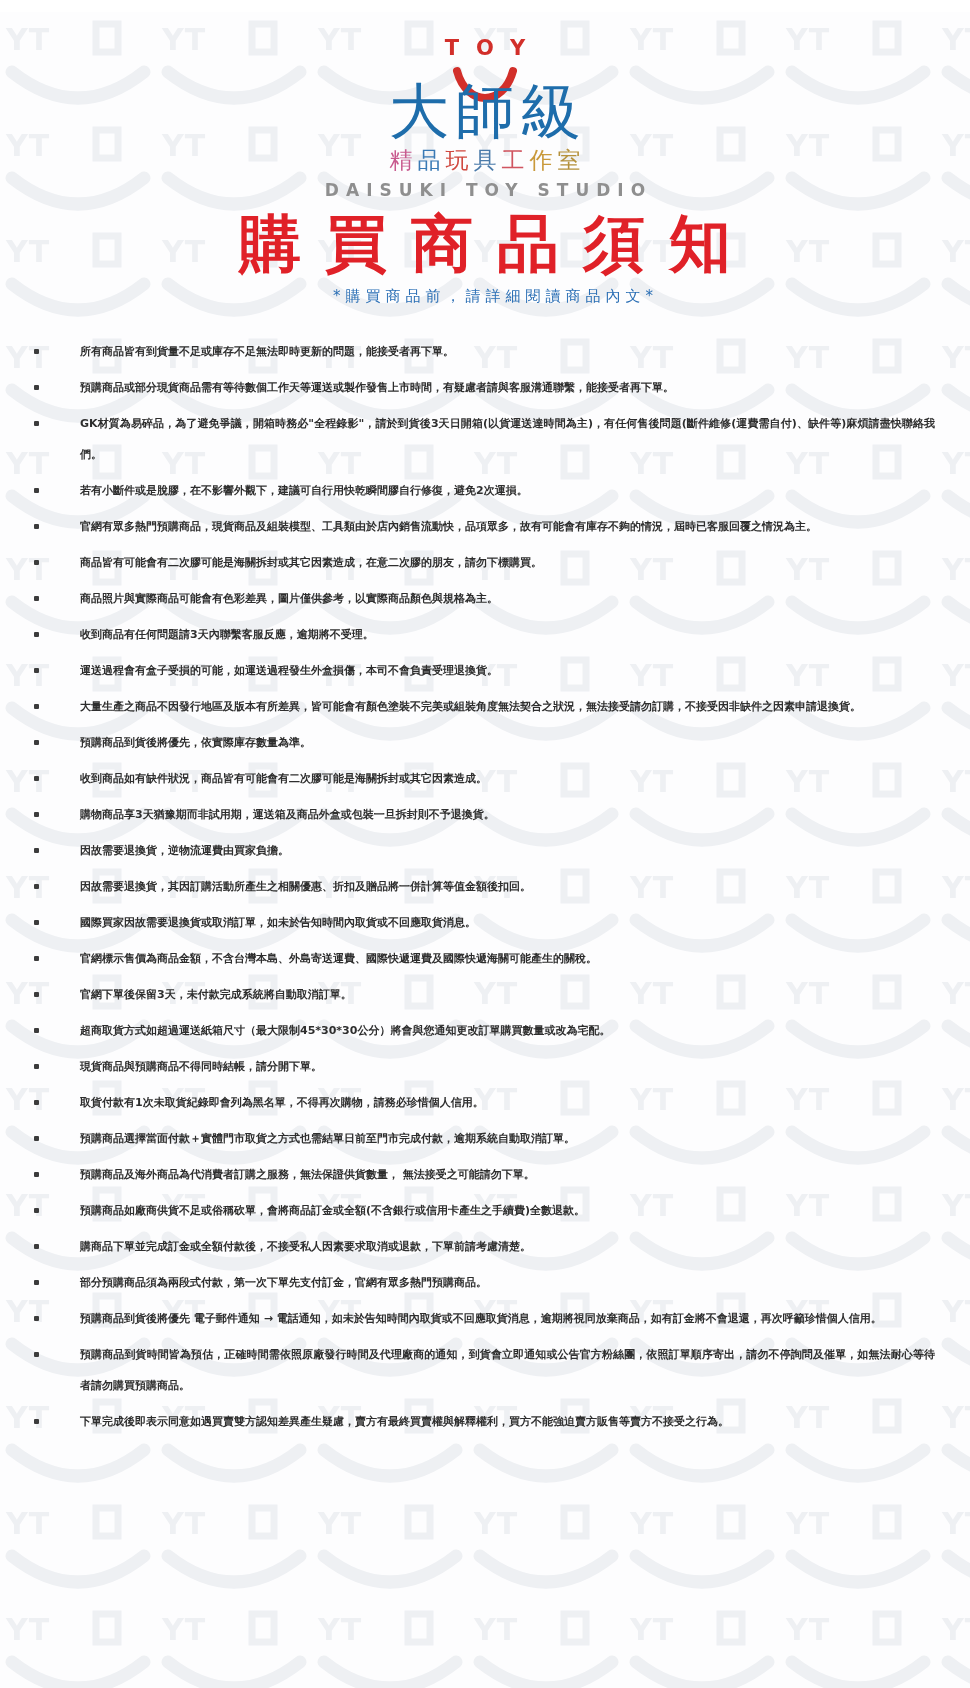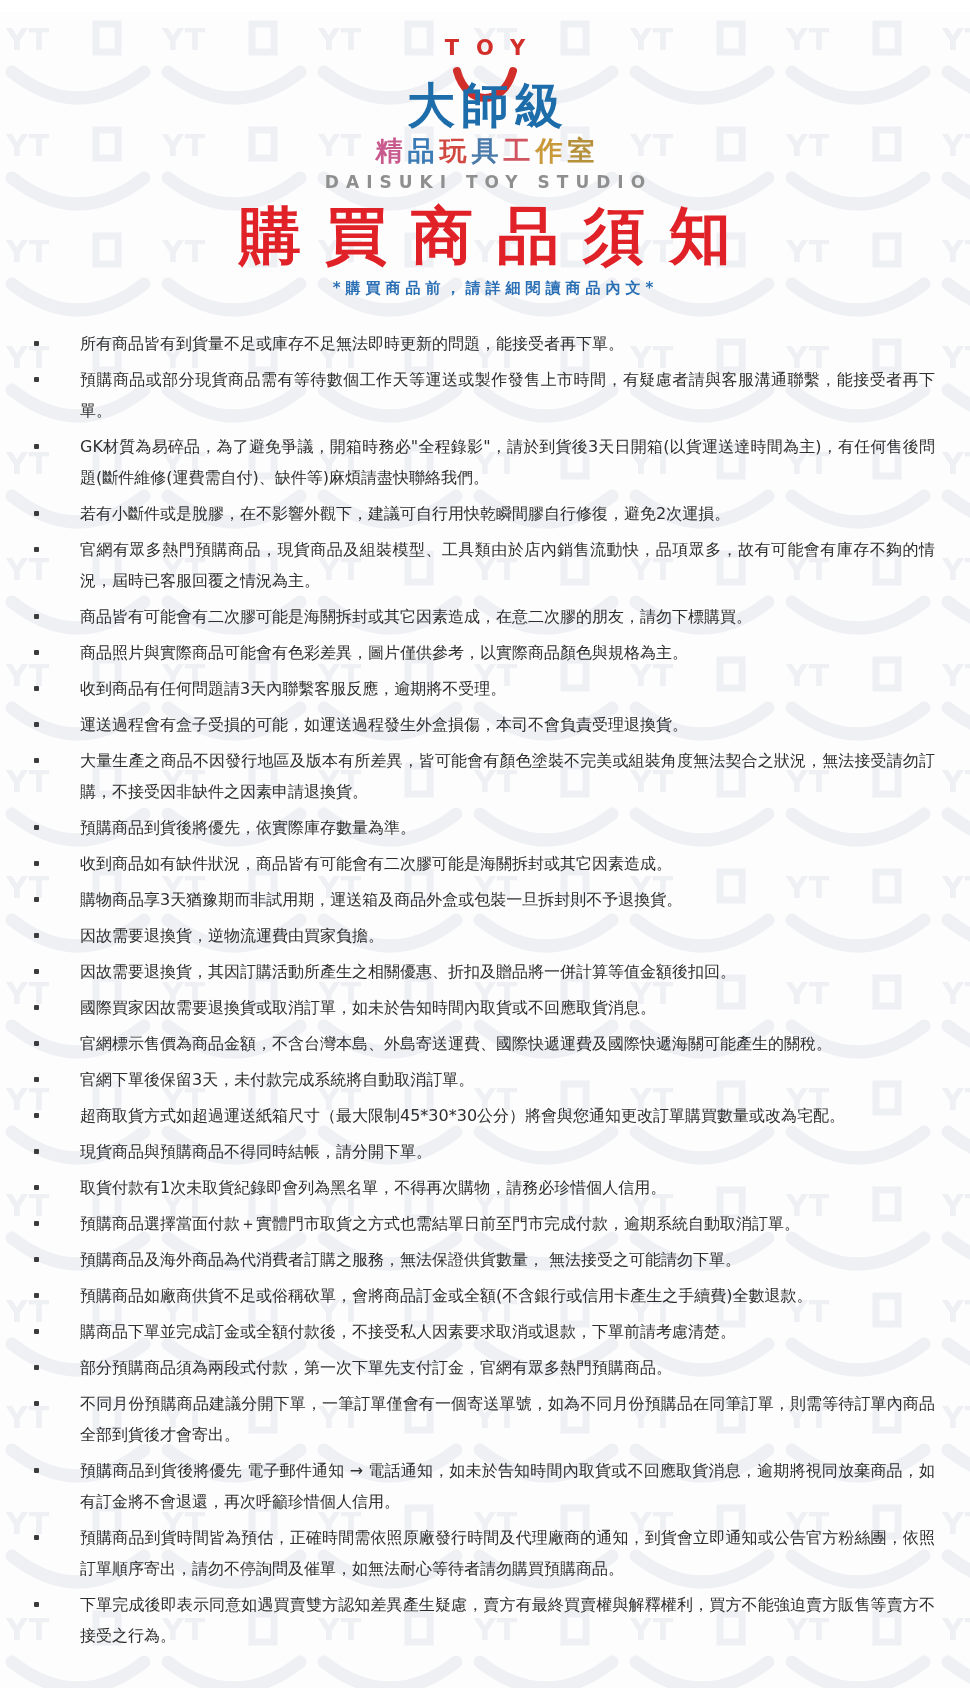--- a/index.html
+++ b/index.html
@@ -9,32 +9,32 @@
   *{margin:0;padding:0;box-sizing:border-box;}
   html,body{background:#fff;}
   body{font-family:"DejaVu Sans","Liberation Sans",sans-serif;}
   .page{position:relative;width:970px;height:1688px;background:var(--bg);overflow:hidden;margin:12px auto;}
   .watermark{position:absolute;inset:0;z-index:0;pointer-events:none;}
   .content{position:relative;z-index:1;}
 
   .logo{padding-top:26px;text-align:center;line-height:1;}
   .toy-text{color:var(--toy_red);font-size:21px;font-weight:bold;letter-spacing:17px;text-indent:17px;}
   .smile-wrap{height:50px;margin-top:4px;margin-bottom:-32px;}
-  .brand{position:relative;z-index:1;color:var(--brand_blue);font-size:48px;font-weight:700;letter-spacing:6px;text-indent:6px;}
-  .tagline{margin-top:8px;font-size:27px;font-weight:bold;letter-spacing:5px;text-indent:5px;}
+  .brand{position:relative;z-index:1;color:var(--brand_blue);font-size:60px;font-weight:400;letter-spacing:6px;text-indent:6px;}
+  .tagline{margin-top:8px;font-size:23px;font-weight:normal;letter-spacing:5px;text-indent:5px;}
   .studio{margin-top:10px;color:var(--studio_gray);font-size:17px;font-weight:bold;letter-spacing:7px;text-indent:7px;}
 
   .page-title{margin-top:14px;text-align:center;color:var(--title_red);
     font-size:62px;font-weight:900;letter-spacing:24px;text-indent:24px;line-height:1;}
   .page-subtitle{margin-top:12px;text-align:center;color:var(--subtitle_blue);
-    font-size:15px;font-weight:bold;letter-spacing:5px;text-indent:5px;padding-left:16px;}
+    font-size:15px;font-weight:normal;letter-spacing:5px;text-indent:5px;padding-left:16px;}
 
   .notices{list-style:none;margin:30px 35px 0 33px;}
   .notice{position:relative;padding-left:47px;margin-bottom:5px;
-    color:var(--text);font-size:16px;line-height:31px;word-break:break-all;text-align:justify;}
+    color:var(--text);font-size:11px;line-height:31px;word-break:break-all;text-align:justify;font-weight:bold;}
   .notice .dot{position:absolute;left:1px;top:13px;width:5px;height:5px;background:#3c3c3c;border-radius:1px;}
 </style>
 </head>
 <body>
 
 <div class="page">
 
   <svg class="watermark" width="970" height="1688" viewBox="0 0 970 1688" aria-hidden="true">
     <defs>
       <pattern id="wm" width="156" height="106" patternUnits="userSpaceOnUse">
@@ -191,24 +191,20 @@
         <li class="notice">
           <span class="dot"></span>
           <span class="txt">購商品下單並完成訂金或全額付款後，不接受私人因素要求取消或退款，下單前請考慮清楚。</span>
         </li>
 
         <li class="notice">
           <span class="dot"></span>
           <span class="txt">部分預購商品須為兩段式付款，第一次下單先支付訂金，官網有眾多熱門預購商品。</span>
         </li>
 
-        <li class="notice">
-          <span class="dot"></span>
-          <span class="txt">不同月份預購商品建議分開下單，一筆訂單僅會有一個寄送單號，如為不同月份預購品在同筆訂單，則需等待訂單內商品全部到貨後才會寄出。</span>
-        </li>
 
         <li class="notice">
           <span class="dot"></span>
           <span class="txt">預購商品到貨後將優先 電子郵件通知 → 電話通知，如未於告知時間內取貨或不回應取貨消息，逾期將視同放棄商品，如有訂金將不會退還，再次呼籲珍惜個人信用。</span>
         </li>
 
         <li class="notice">
           <span class="dot"></span>
           <span class="txt">預購商品到貨時間皆為預估，正確時間需依照原廠發行時間及代理廠商的通知，到貨會立即通知或公告官方粉絲團，依照訂單順序寄出，請勿不停詢問及催單，如無法耐心等待者請勿購買預購商品。</span>
         </li>

